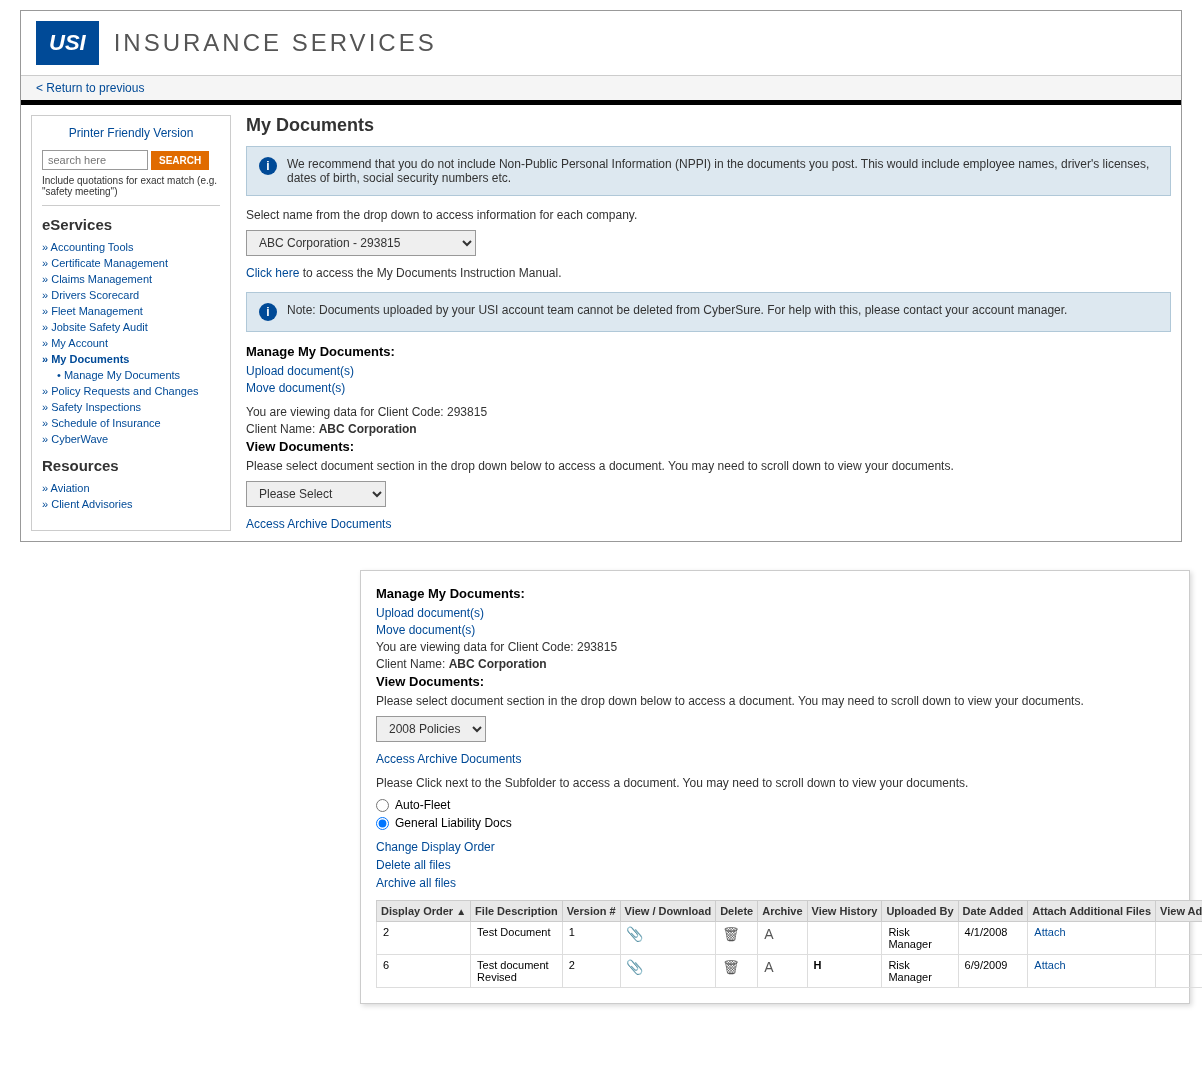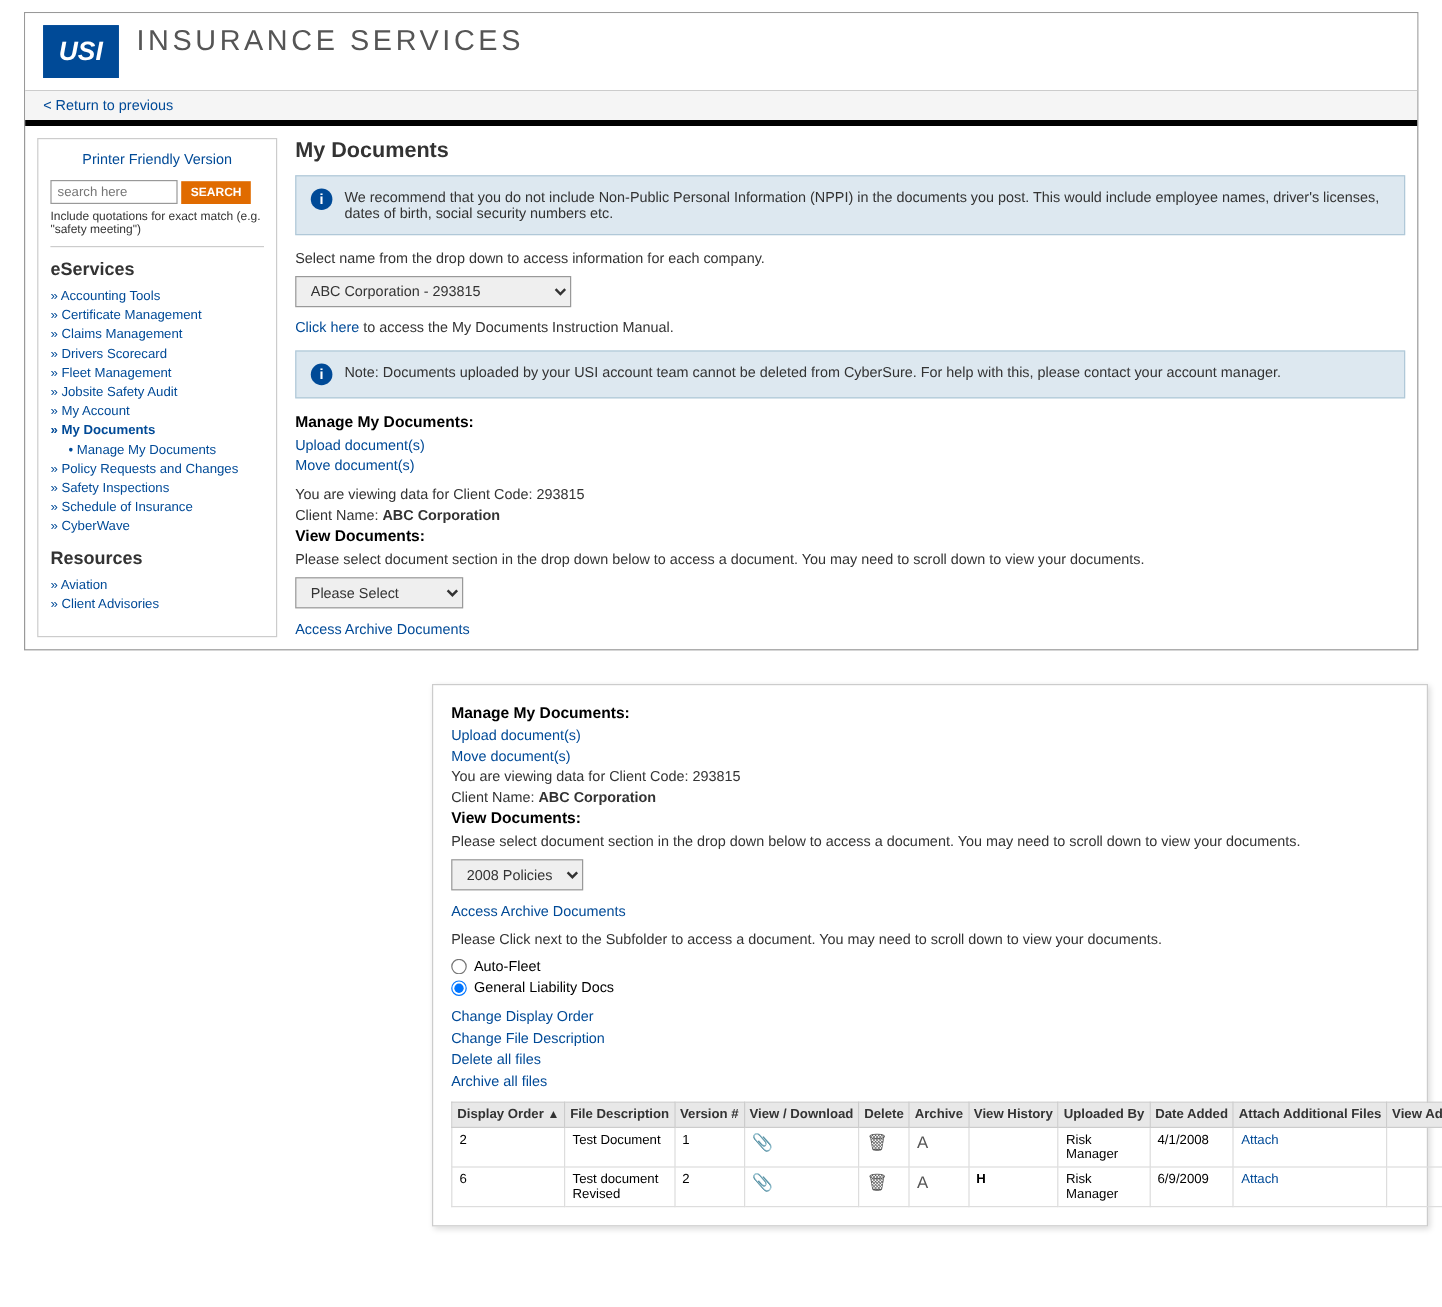--- a/index.html
+++ b/index.html
@@ -18,21 +18,21 @@
       border: 1px solid #999;
       margin: 10px 20px;
       background: #fff;
     }
 
     
     .header {
       border-bottom: 1px solid #ccc;
       padding: 10px 15px;
       display: flex;
-      align-items: flex-start;
+      align-items: center;
       background: #fff;
     }
     .logo-box {
       background: #004a97;
       color: #fff;
       font-weight: bold;
       font-size: 22px;
       padding: 6px 10px;
       border: 3px solid #004a97;
       margin-right: 15px;
@@ -451,21 +451,20 @@
         <input type="radio" name="subfolder" style="">
         <span>Auto-Fleet</span>
       </div>
       <div class="ep-radio-item">
         <input type="radio" name="subfolder" checked="" style="">
         <span>General Liability Docs</span>
       </div>
     </div>
 
     <a href="#" class="ep-change-link">Change Display Order</a>
-    <a href="#" class="ep-change-link">Change File Description</a>
     <a href="#" class="ep-delete-link">Delete all files</a>
     <a href="#" class="ep-archive-link">Archive all files</a>
 
     
     <table class="docs-table">
       <thead>
         <tr>
           <th>Display Order <span class="sort-arrow">▲</span></th>
           <th>File Description</th>
           <th>Version #</th>

